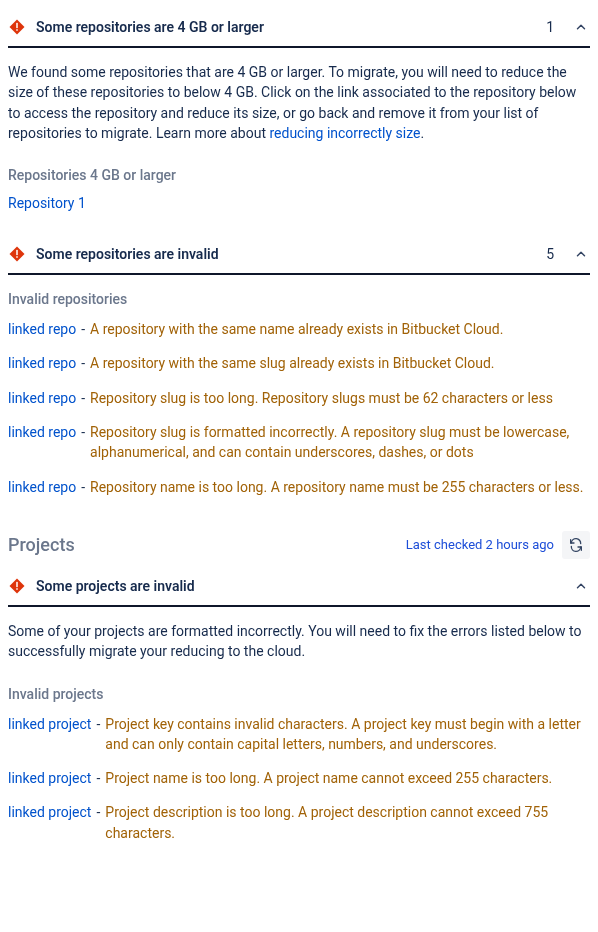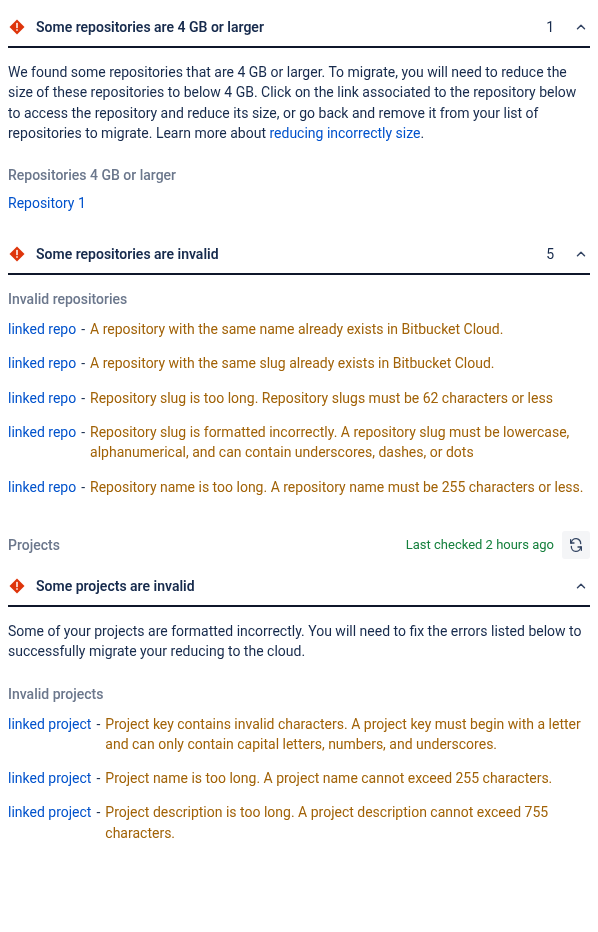--- a/index.html
+++ b/index.html
@@ -85,28 +85,28 @@
   .item-row .desc {
     color: #a16207;
   }
   .section-header {
     display: flex;
     align-items: center;
     padding: 20px 0 8px 0;
     gap: 8px;
   }
   .section-header .section-title {
-    font-size: 14px;
+    font-size: 18px;
     color: #6B778C;
     font-weight: 500;
     flex: 1;
   }
   .section-header .last-checked {
     font-size: 13px;
-    color: #15803d;
+    color: #1d4ed8;
     padding-left: 24px;
   }
   .refresh-btn {
     width: 28px;
     height: 28px;
     background: #F4F5F7;
     border-radius: 3px;
     display: flex;
     align-items: center;
     justify-content: center;

